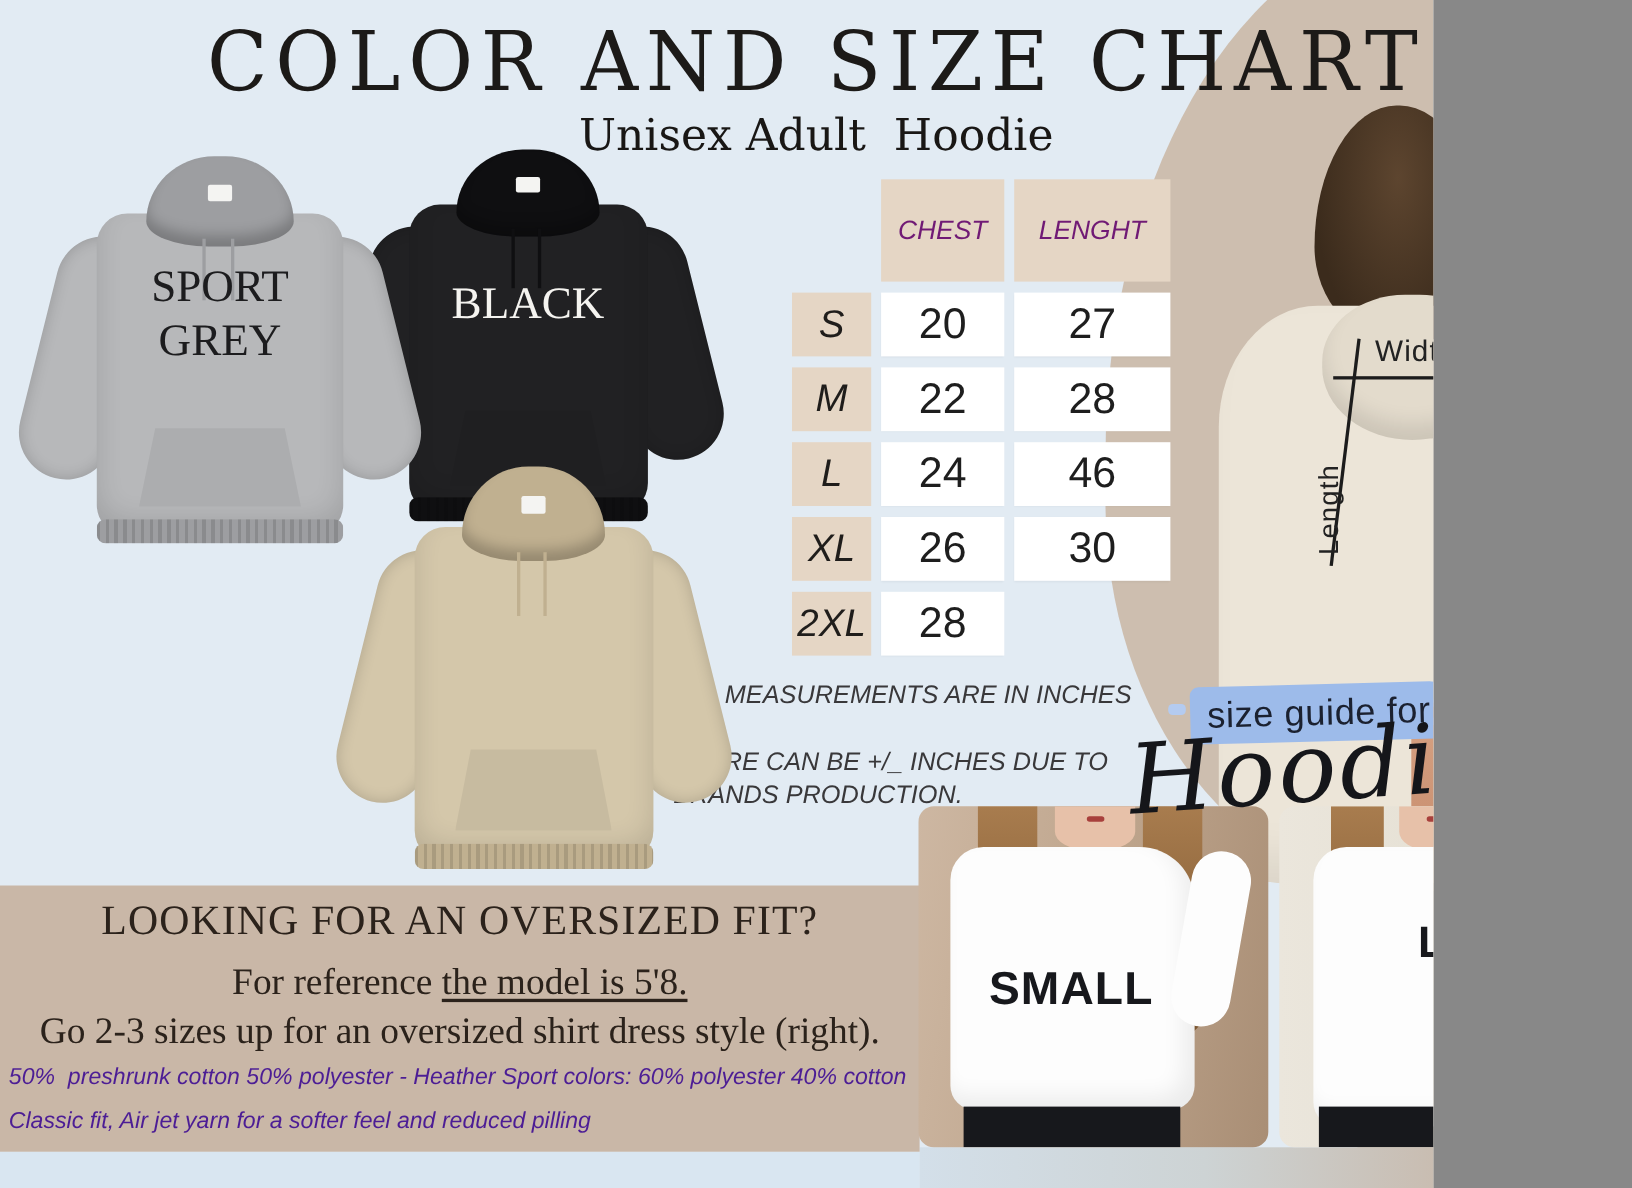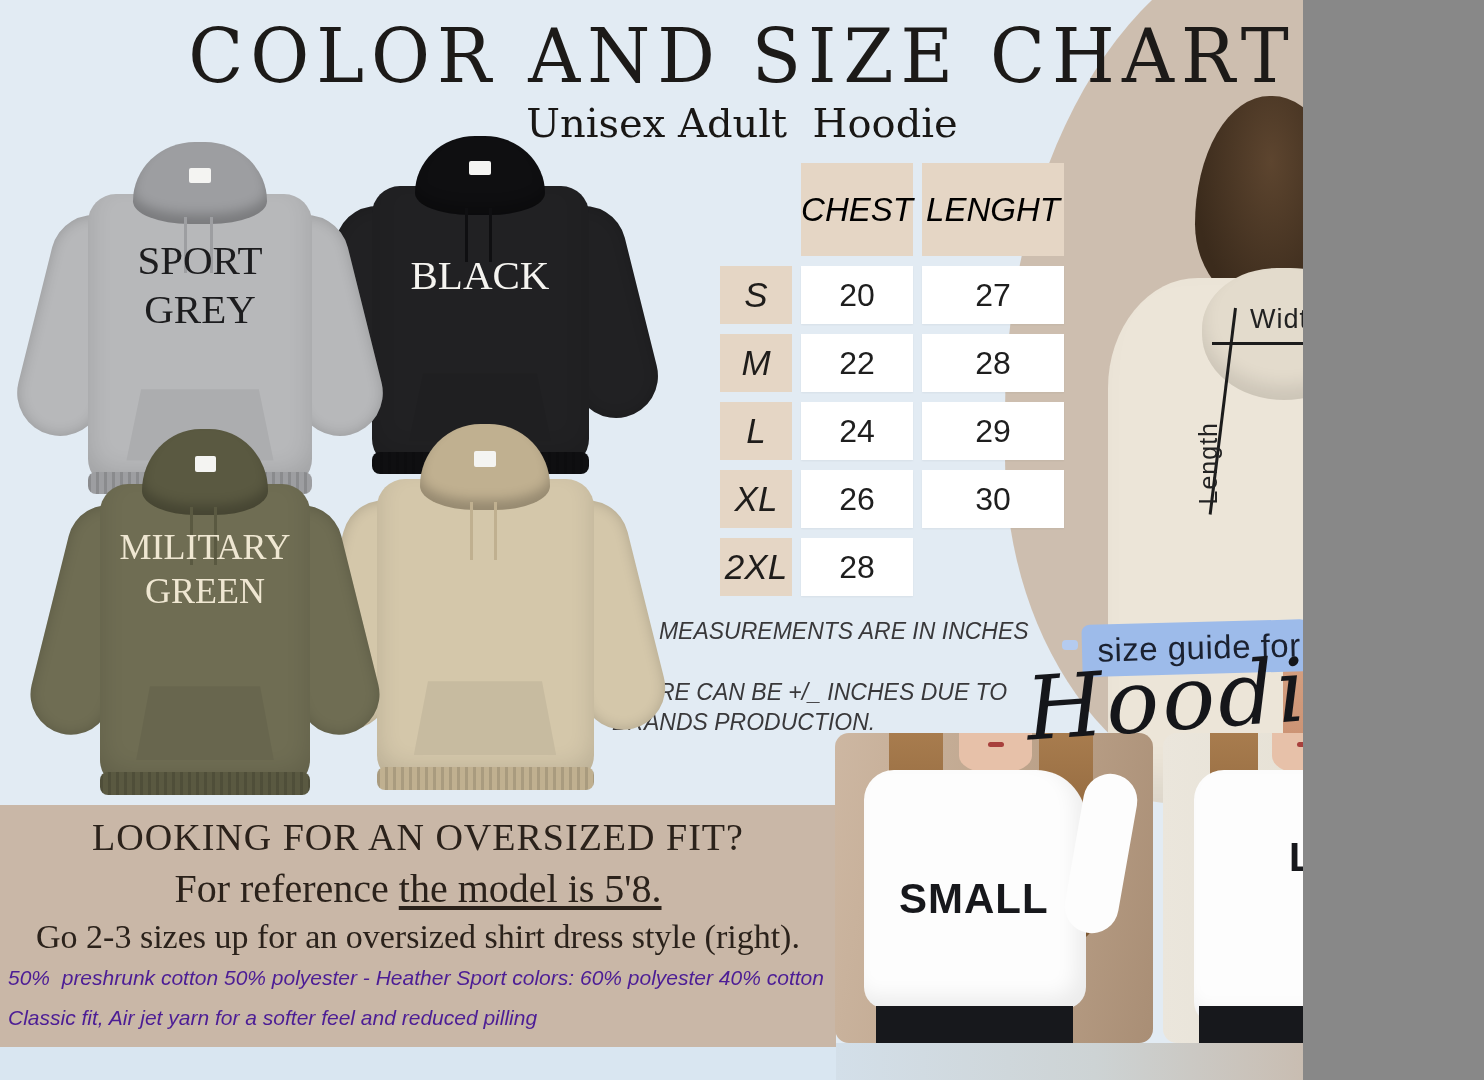--- a/index.html
+++ b/index.html
@@ -39,23 +39,23 @@
     clip-path:polygon(10% 0,90% 0,100% 100%,0 100%);filter:brightness(.94);}
   .h-cuff{position:absolute;left:15%;top:89%;width:70%;height:6%;background:var(--d);border-radius:8px;
     background-image:repeating-linear-gradient(90deg,rgba(0,0,0,.12) 0 3px,transparent 3px 8px);}
   .h-label{position:absolute;left:13%;width:74%;text-align:center;color:var(--lc);
     font-family:"Liberation Serif",serif;line-height:1.2;}
 
   
   .size-table{left:720px;top:163px;display:grid;grid-template-columns:72px 112px 142px;
     grid-template-rows:93px repeat(5,58px);column-gap:9px;row-gap:10px;}
   .t-cell{display:flex;align-items:center;justify-content:center;}
-  .t-head{background:var(--hdr,#e5d6c5);font-style:italic;font-size:33px;color:#000000;}
+  .t-head{background:var(--hdr,#e5d6c5);font-style:italic;font-size:24px;color:#701a75;}
   .t-size{background:var(--hdr,#e5d6c5);font-style:italic;font-size:35px;color:#1f1d1b;}
-  .t-val{background:#fff;font-size:32px;color:#1e1e1e;box-shadow:0 1px 2px rgba(0,0,0,.05);}
+  .t-val{background:#fff;font-size:39px;color:#1e1e1e;box-shadow:0 1px 2px rgba(0,0,0,.05);}
 
   .note{left:612px;top:616px;width:420px;font-style:italic;font-size:23px;line-height:1.32;
     color:#39383a;text-transform:uppercase;}
 
   
   .model{left:1100px;top:90px;width:384px;height:680px;}
   .m-hair{position:absolute;left:95px;top:6px;width:152px;height:218px;
     background:radial-gradient(ellipse at 50% 30%,#5d452f,#3b2b1c 72%);
     border-radius:50% 50% 45% 55% / 60% 60% 42% 42%;}
   .m-arm{position:absolute;left:288px;top:262px;width:230px;height:104px;background:#ebe4d6;
@@ -103,21 +103,21 @@
   .ph-arm{position:absolute;right:8%;top:13%;width:17%;height:52%;background:#fdfdfd;
     border-radius:40px;transform:rotate(10deg);}
   .ph-pants{position:absolute;left:13%;bottom:0;width:62%;height:12%;background:#17181c;}
   .ph-label{position:absolute;font-weight:800;color:#17181c;letter-spacing:1px;}
 
   
   .panel{left:0;top:805px;width:836px;height:242px;background:var(--panel,#c9b7a7);
     color:#2b221b;font-family:"Liberation Serif",serif;}
   .panel .ln{width:100%;text-align:center;}
   .p-head{margin-top:10px;font-size:38px;letter-spacing:1px;}
-  .p-l2{margin-top:6px;font-size:40px;}
+  .p-l2{margin-top:16px;font-size:34px;}
   .p-l2 .und{text-decoration:underline;text-underline-offset:4px;}
   .p-l3{margin-top:5px;font-size:34px;}
   .p-l4{margin-top:6px;font-size:34px;}
   .p-fab{margin:8px 0 0 8px;font-family:"Liberation Sans",sans-serif;font-style:italic;
     font-size:21px;line-height:1.35;color:#4c1d95;text-align:left;white-space:pre-wrap;}
 </style>
 </head>
 <body>
 
 <div class="canvas" style="--bg: #e2ebf3; --tan: #cdbeaf; --panel: #c9b7a7; --hdr: #e5d6c5; --brush: #9dbbea; --strip: #d9e6f1;">
@@ -149,32 +149,20 @@
     <div class="h-torso"></div>
     <div class="h-hood"></div>
     <div class="h-tag"></div>
     <div class="h-string s1"></div>
     <div class="h-string s2"></div>
     <div class="h-pocket"></div>
     <div class="h-cuff"></div>
     <div class="h-label" style="top:33%;font-size:41px;">BLACK</div>
   </div>
 
-  <div class="hoodie" style="left: 55px; top: 425px; width: 300px; height: 390px; z-index: 4; --c: #6f6d53; --d: #5a5941; --lc: #efe7d2;">
-    <div class="h-sleeve l"></div>
-    <div class="h-sleeve r"></div>
-    <div class="h-torso"></div>
-    <div class="h-hood"></div>
-    <div class="h-tag"></div>
-    <div class="h-string s1"></div>
-    <div class="h-string s2"></div>
-    <div class="h-pocket"></div>
-    <div class="h-cuff"></div>
-    <div class="h-label" style="top:26%;font-size:36px;">MILITARY GREEN</div>
-  </div>
 
   <div class="hoodie" style="left: 330px; top: 420px; width: 310px; height: 390px; z-index: 3; --c: #d4c7aa; --d: #c0b090; --lc: #17150f;">
     <div class="h-sleeve l"></div>
     <div class="h-sleeve r"></div>
     <div class="h-torso"></div>
     <div class="h-hood"></div>
     <div class="h-tag"></div>
     <div class="h-string s1"></div>
     <div class="h-string s2"></div>
     <div class="h-pocket"></div>
@@ -189,21 +177,21 @@
     <div class="t-cell t-size">S</div>
     <div class="t-cell t-val">20</div>
     <div class="t-cell t-val">27</div>
 
     <div class="t-cell t-size">M</div>
     <div class="t-cell t-val">22</div>
     <div class="t-cell t-val">28</div>
 
     <div class="t-cell t-size">L</div>
     <div class="t-cell t-val">24</div>
-    <div class="t-cell t-val">29</div>
+    <div class="t-cell t-val">46</div>
 
     <div class="t-cell t-size">XL</div>
     <div class="t-cell t-val">26</div>
     <div class="t-cell t-val">30</div>
 
     <div class="t-cell t-size">2XL</div>
     <div class="t-cell t-val">28</div>
   </div>
 
   <div class="abs note">

